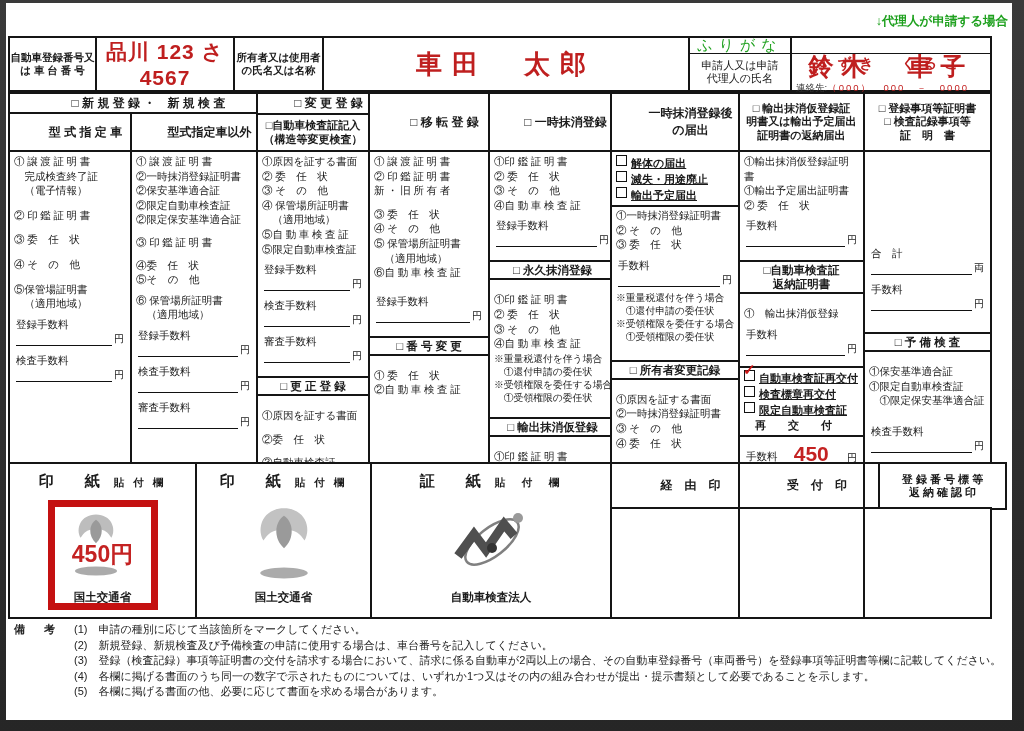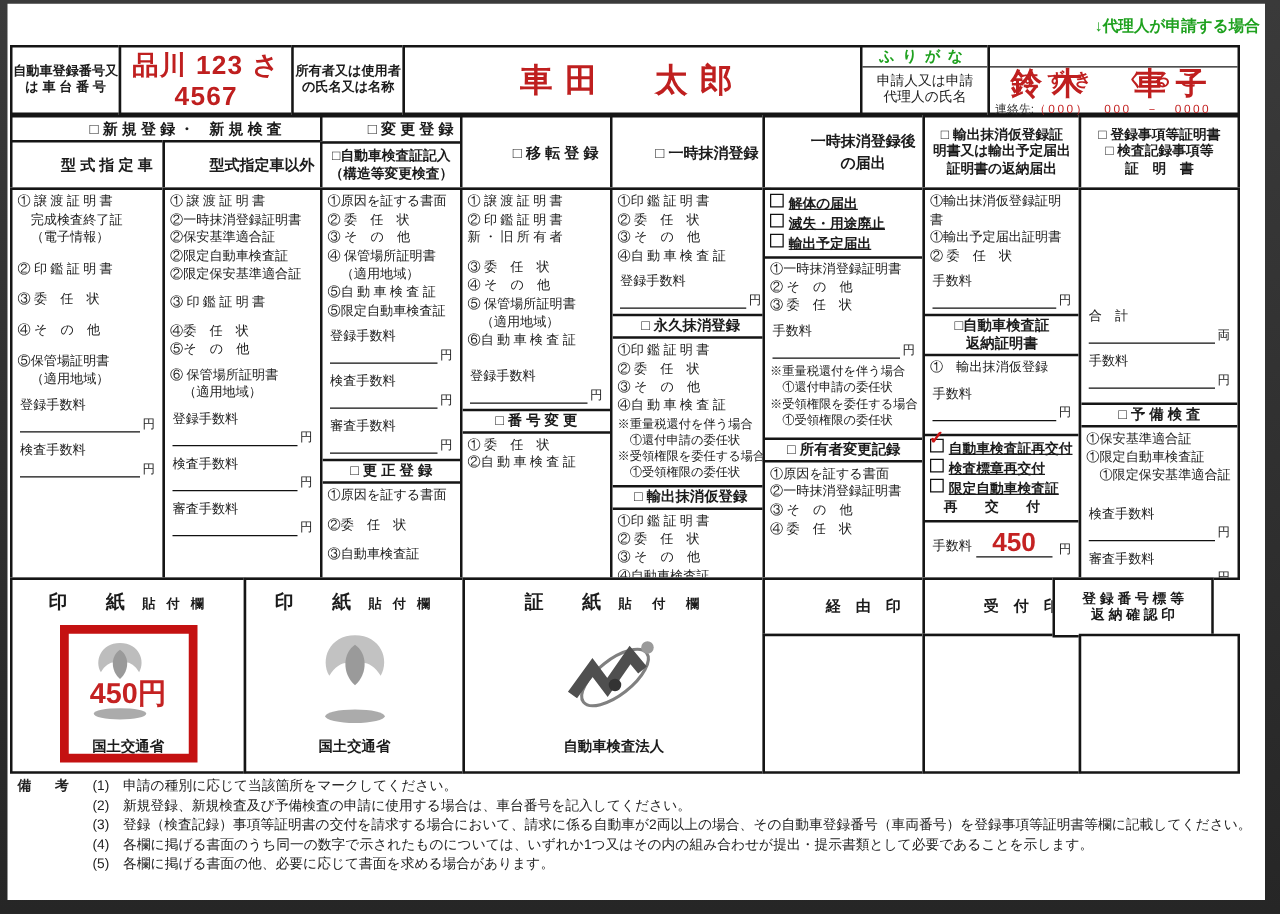--- a/index.html
+++ b/index.html
@@ -8,35 +8,35 @@
   .page{position:absolute;left:6px;top:3px;width:1006px;height:717px;background:#ffffff;}
   .abs{position:absolute;box-sizing:border-box;}
   .cell{position:absolute;box-sizing:border-box;border:2px solid #151515;background:#fff;}
   .c-center{display:flex;flex-direction:column;align-items:center;justify-content:center;text-align:center;}
   .title{position:absolute;left:0;top:7px;width:1024px;text-align:center;font-size:22px;font-weight:bold;
          letter-spacing:30px;text-indent:30px;color:#222;}
   .agent-note{position:absolute;right:16px;top:13px;font-size:12.5px;font-weight:bold;color:#1fa11f;}
   .lbl2{font-size:10.5px;font-weight:bold;line-height:13px;}
   .plate{color:#bf1f1f;font-size:21px;font-weight:bold;letter-spacing:1px;}
   .bigname{color:#bf1f1f;font-size:26px;font-weight:bold;letter-spacing:10px;}
-  .furilabel{color:#1fa11f;font-size:12px;font-weight:bold;letter-spacing:6px;}
+  .furilabel{color:#1fa11f;font-size:15px;font-weight:normal;letter-spacing:6px;}
   .furival{color:#bf1f1f;font-size:14px;font-weight:bold;letter-spacing:7px;margin-top:36px;}
   .contact{font-size:9.5px;color:#333;align-self:flex-start;margin:0 0 1px 4px;}
   .contact .red{color:#c42222;letter-spacing:2px;}
   .hcell{font-weight:bold;font-size:12px;padding-left:31px;}
   .hsmall{font-weight:bold;font-size:11px;line-height:13.5px;}
   .colbody{padding:3px 4px;overflow:hidden;}
   .ln{font-family:"Liberation Serif","DejaVu Serif",serif;font-size:10.5px;line-height:14.6px;white-space:nowrap;}
   .ln.note{font-size:9.8px;line-height:13px;}
   .ln.bold{font-family:"Liberation Sans",sans-serif;font-weight:bold;font-size:11px;line-height:15px;}
   .ln.chk{font-family:"Liberation Sans",sans-serif;font-weight:bold;font-size:11px;line-height:16px;display:flex;gap:4px;text-decoration:underline;}
   .cbox{position:relative;display:inline-block;width:9px;height:9px;border:1.5px solid #111;flex:0 0 auto;}
   .ckmark{position:absolute;left:-2px;top:-9px;color:#cc1616;font-size:15px;font-weight:bold;}
   .subhead{font-weight:bold;font-size:11.5px;text-align:center;border-top:2px solid #151515;border-bottom:2px solid #151515;
-           margin:3px -4px;padding:1px 0;line-height:14px;}
+           margin:13px -4px;padding:1px 0;line-height:14px;}
   .rule{border-top:2px solid #151515;margin:2px -4px;}
   .spacer{width:100%;}
   .fee{margin:2px 2px 4px 2px;}
   .fee-l{font-family:"Liberation Serif","DejaVu Serif",serif;font-size:10.5px;line-height:13px;}
   .fee-row{display:flex;align-items:flex-end;}
   .fee-v{flex:1;border-bottom:1.5px solid #111;min-height:12px;text-align:center;color:#c42222;font-weight:bold;font-size:11px;}
   .fee-v.big{font-size:21px;line-height:21px;}
   .fee-u{font-family:"Liberation Serif","DejaVu Serif",serif;font-size:10px;margin-left:2px;}
   .fee-inline{display:flex;align-items:flex-end;gap:3px;margin:6px 2px 4px 2px;}
   .fee-inline .fee-l{margin-bottom:2px;}
@@ -458,21 +458,21 @@
     </div>
     <div class="org">自動車検査法人</div>
   </div>
 
   <div class="cell c-center hcell" style="left:610px;top:462px;width:130px;height:47px">経　由　印</div>
   <div class="cell" style="left:610px;top:507px;width:130px;height:112px"></div>
 
   <div class="cell c-center hcell" style="left:738px;top:462px;width:127px;height:47px">受　付　印</div>
   <div class="cell" style="left:738px;top:507px;width:127px;height:112px"></div>
 
-  <div class="cell c-center hsmall" style="left:842px;top:462px;width:129px;height:48px">
+  <div class="cell c-center hsmall" style="left:878px;top:462px;width:129px;height:48px">
     <div>登 録 番 号 標 等</div>
       <div>返 納 確 認 印</div>
   </div>
   <div class="cell" style="left:863px;top:507px;width:129px;height:112px"></div>
 
   <div class="noteblock">
     <span class="bk">備　考</span>
     <div class="nl">(1)　申請の種別に応じて当該箇所をマークしてください。</div>
     <div class="nl">(2)　新規登録、新規検査及び予備検査の申請に使用する場合は、車台番号を記入してください。</div>
     <div class="nl">(3)　登録（検査記録）事項等証明書の交付を請求する場合において、請求に係る自動車が2両以上の場合、その自動車登録番号（車両番号）を登録事項等証明書等欄に記載してください。</div>

